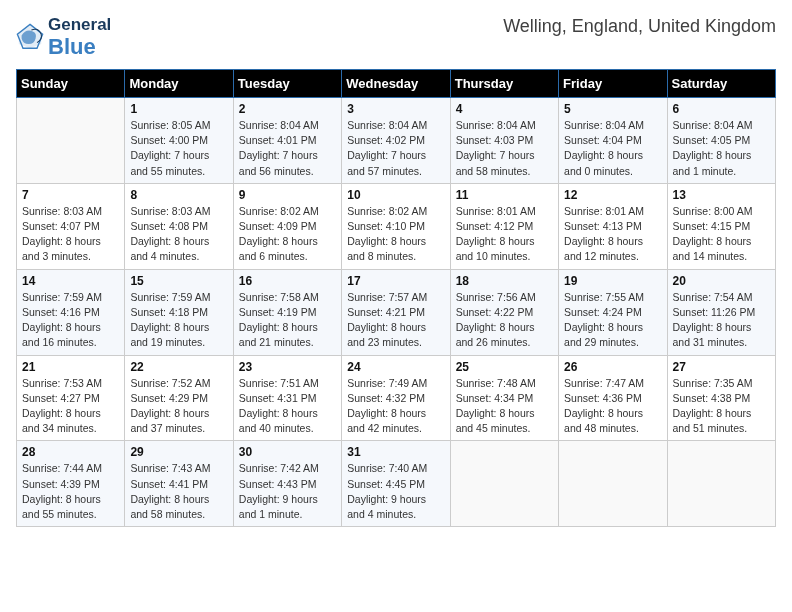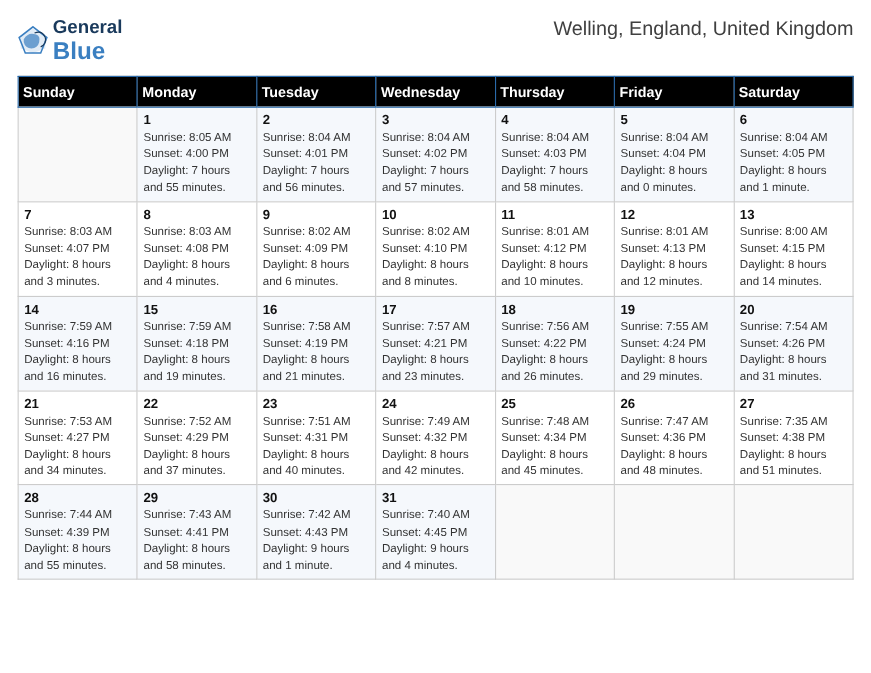--- a/index.html
+++ b/index.html
@@ -253,21 +253,21 @@
         <td>
           <span class="day-number">19</span>
           <div class="day-info" style="white-space: pre-line;">Sunrise: 7:55 AM
 Sunset: 4:24 PM
 Daylight: 8 hours
 and 29 minutes.</div>
         </td>
         <td>
           <span class="day-number">20</span>
           <div class="day-info" style="white-space: pre-line;">Sunrise: 7:54 AM
-Sunset: 4:26 PM
+Sunset: 11:26 PM
 Daylight: 8 hours
 and 31 minutes.</div>
         </td>
       </tr>
       <tr>
         <td>
           <span class="day-number">21</span>
           <div class="day-info" style="white-space: pre-line;">Sunrise: 7:53 AM
 Sunset: 4:27 PM
 Daylight: 8 hours

